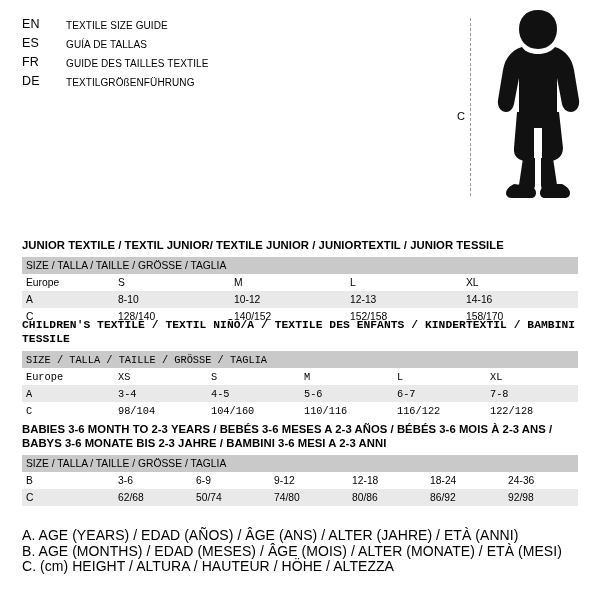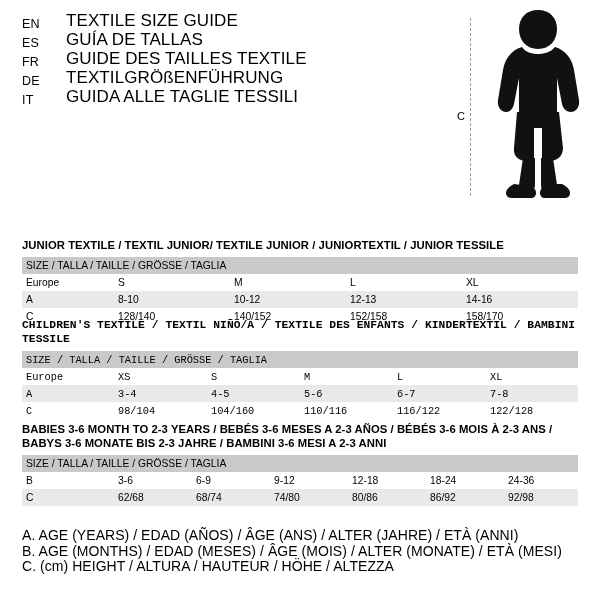--- a/index.html
+++ b/index.html
@@ -32,21 +32,21 @@
     display: flex;
     align-items: flex-end;
     height: 19px;
   }
   .hdr-lang {
     width: 44px;
     font-size: 12.5px;
     letter-spacing: 0.2px;
   }
   .hdr-text {
-    font-size: 17px;
+    font-size: 10px;
     letter-spacing: 0.1px;
   }
 
   
   .figure-area {
     position: absolute;
     left: 440px;
     top: 6px;
     width: 150px;
     height: 195px;
@@ -136,24 +136,20 @@
       <span class="hdr-lang">ES</span>
       <span class="hdr-text">GUÍA DE TALLAS</span>
     </div>
     <div class="hdr-row">
       <span class="hdr-lang">FR</span>
       <span class="hdr-text">GUIDE DES TAILLES TEXTILE</span>
     </div>
     <div class="hdr-row">
       <span class="hdr-lang">DE</span>
       <span class="hdr-text">TEXTILGRÖßENFÜHRUNG</span>
-    </div>
-    <div class="hdr-row">
-      <span class="hdr-lang">IT</span>
-      <span class="hdr-text">GUIDA ALLE TAGLIE TESSILI</span>
     </div>
   </div>
 
   <div class="figure-area">
     <div class="dash-line"></div>
     <div class="c-label">C</div>
     <svg class="silhouette" width="100" height="192" viewBox="0 0 100 192">
       <g fill="#111111">
         <path d="M50 2 C38 2 31 10 31 21 C31 32 38 41 50 41 C62 41 69 32 69 21 C69 10 62 2 50 2 Z"></path>
         <path d="M34 39 C24 42 17 50 15 62 L10 92 C9 99 13 104 18 104 C22 104 25 101 26 96 L31 70 L31 104 L69 104 L69 70 L74 96 C75 101 79 104 83 104 C88 104 92 99 91 92 L86 62 C84 50 77 42 67 39 C62 45 55 46 50 46 C45 46 38 45 34 39 Z"></path>
@@ -269,21 +265,21 @@
           <td>3-6</td>
           <td>6-9</td>
           <td>9-12</td>
           <td>12-18</td>
           <td>18-24</td>
           <td>24-36</td>
         </tr>
         <tr class="alt">
           <td>C</td>
           <td>62/68</td>
-          <td>68/74</td>
+          <td>50/74</td>
           <td>74/80</td>
           <td>80/86</td>
           <td>86/92</td>
           <td>92/98</td>
         </tr>
       </tbody>
     </table>
   </div>
 
   <div class="legend" style="top:528px;">

